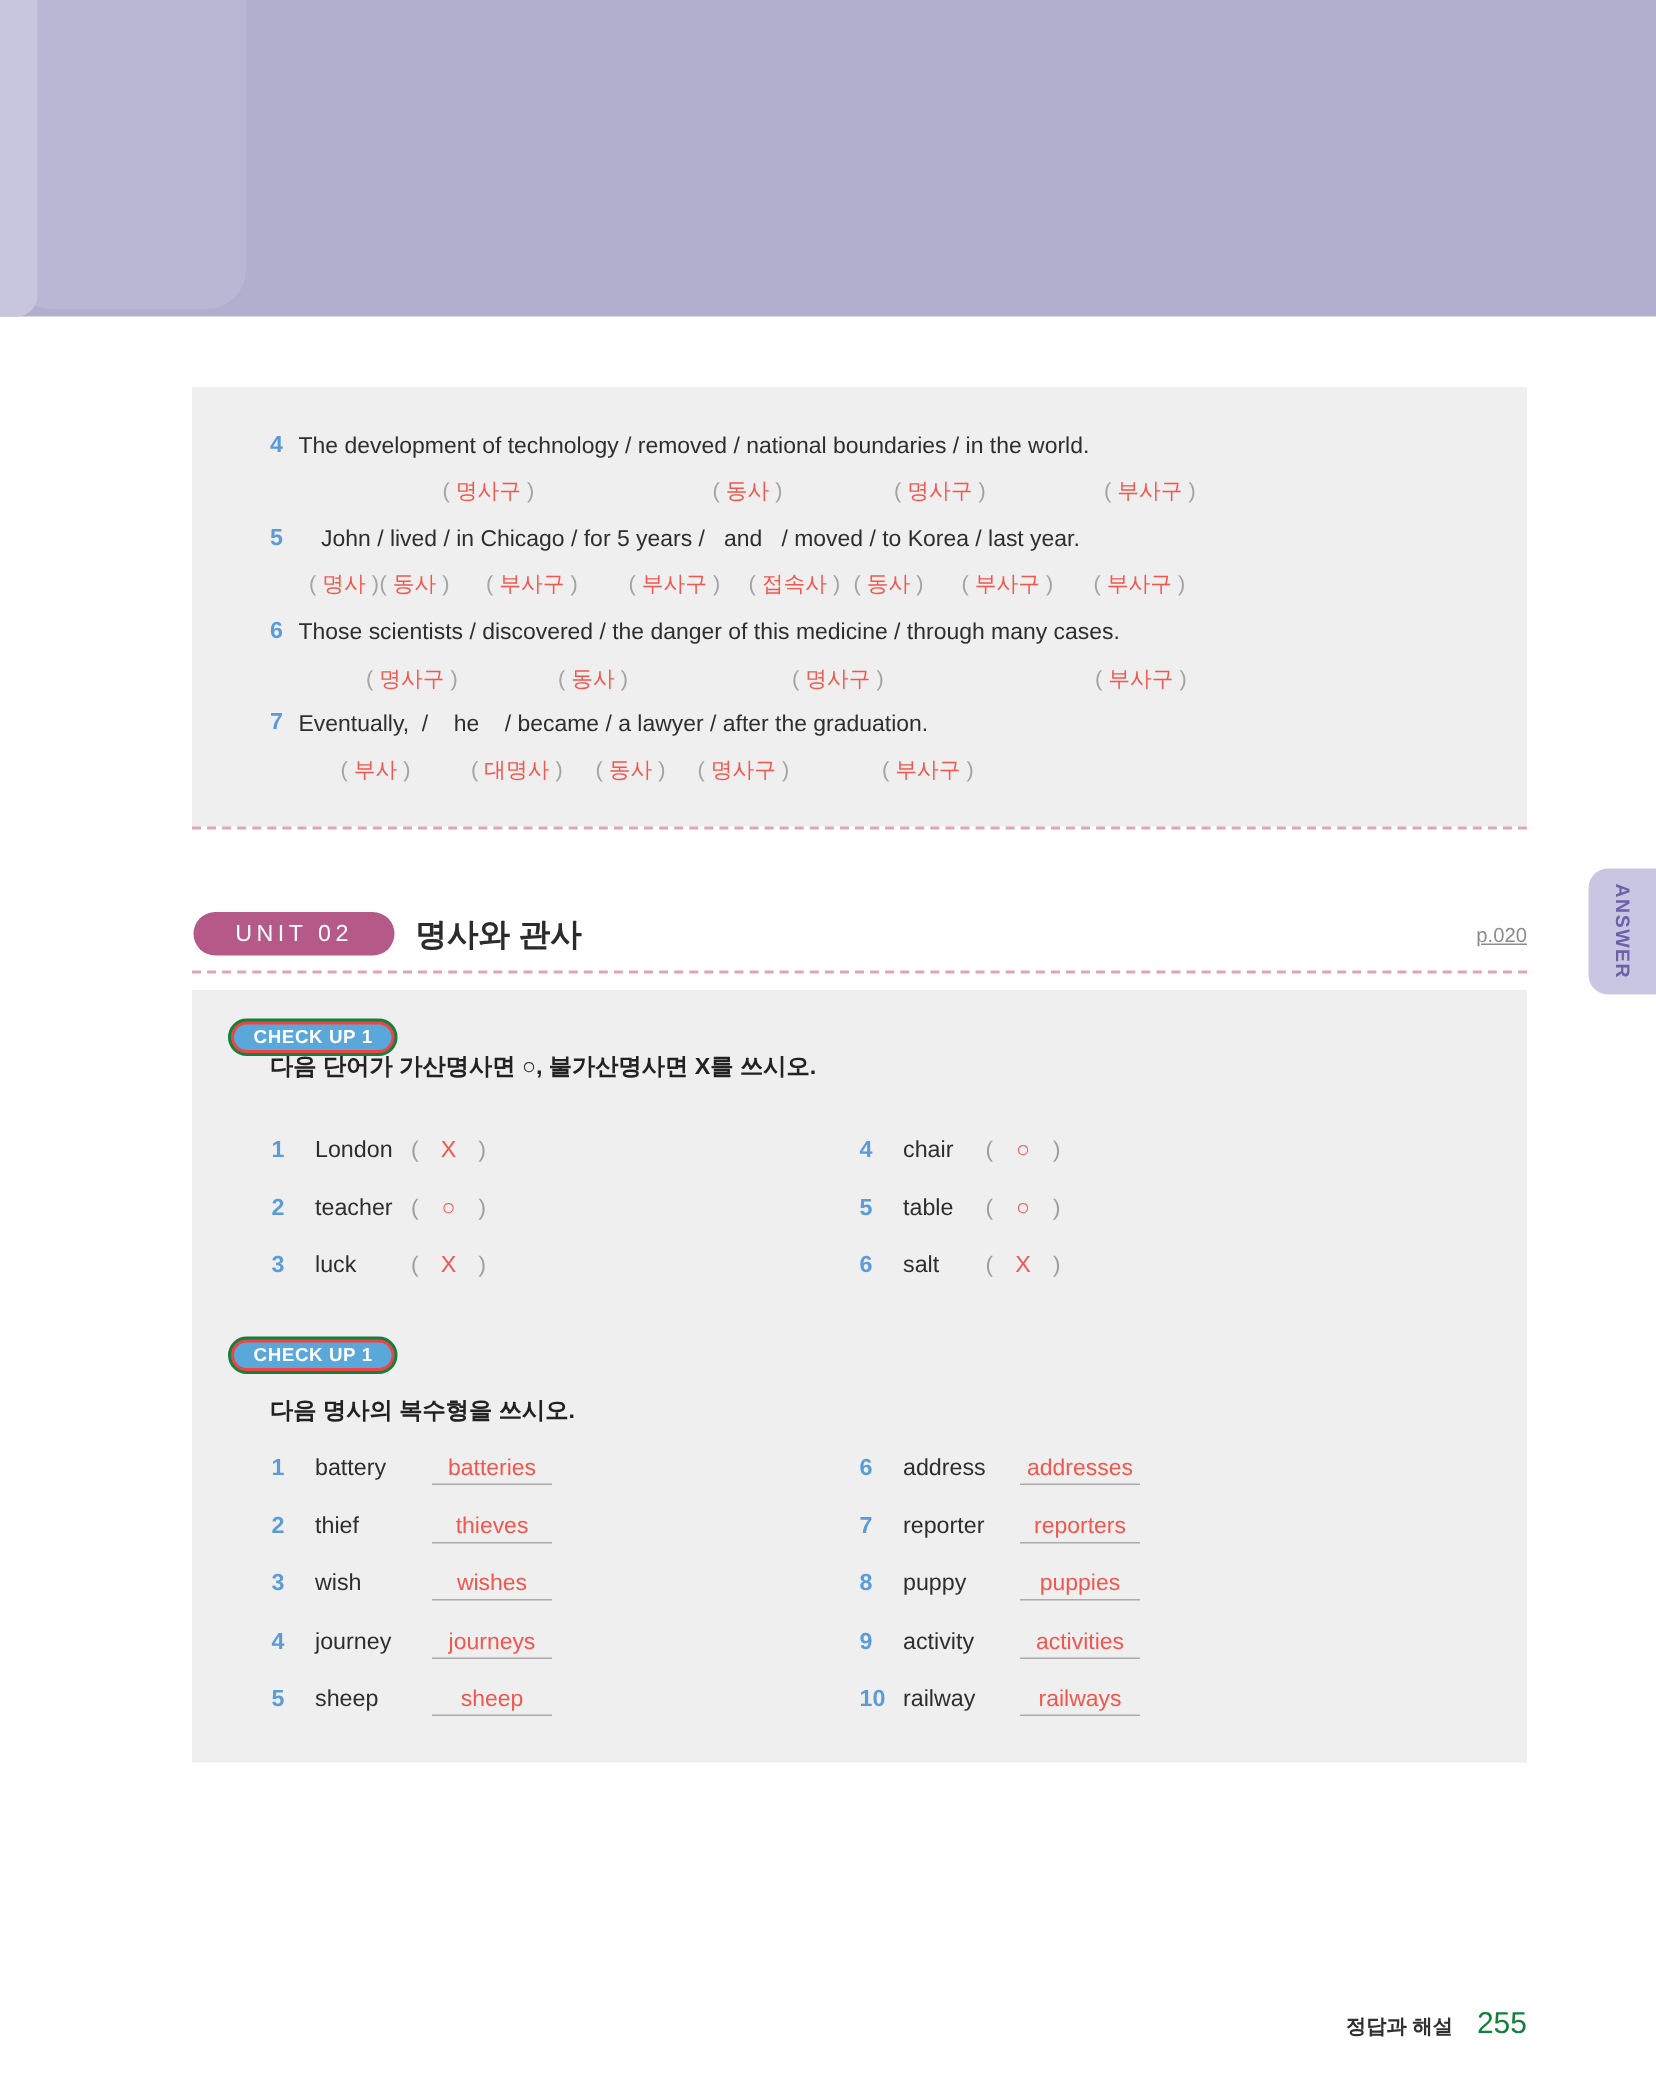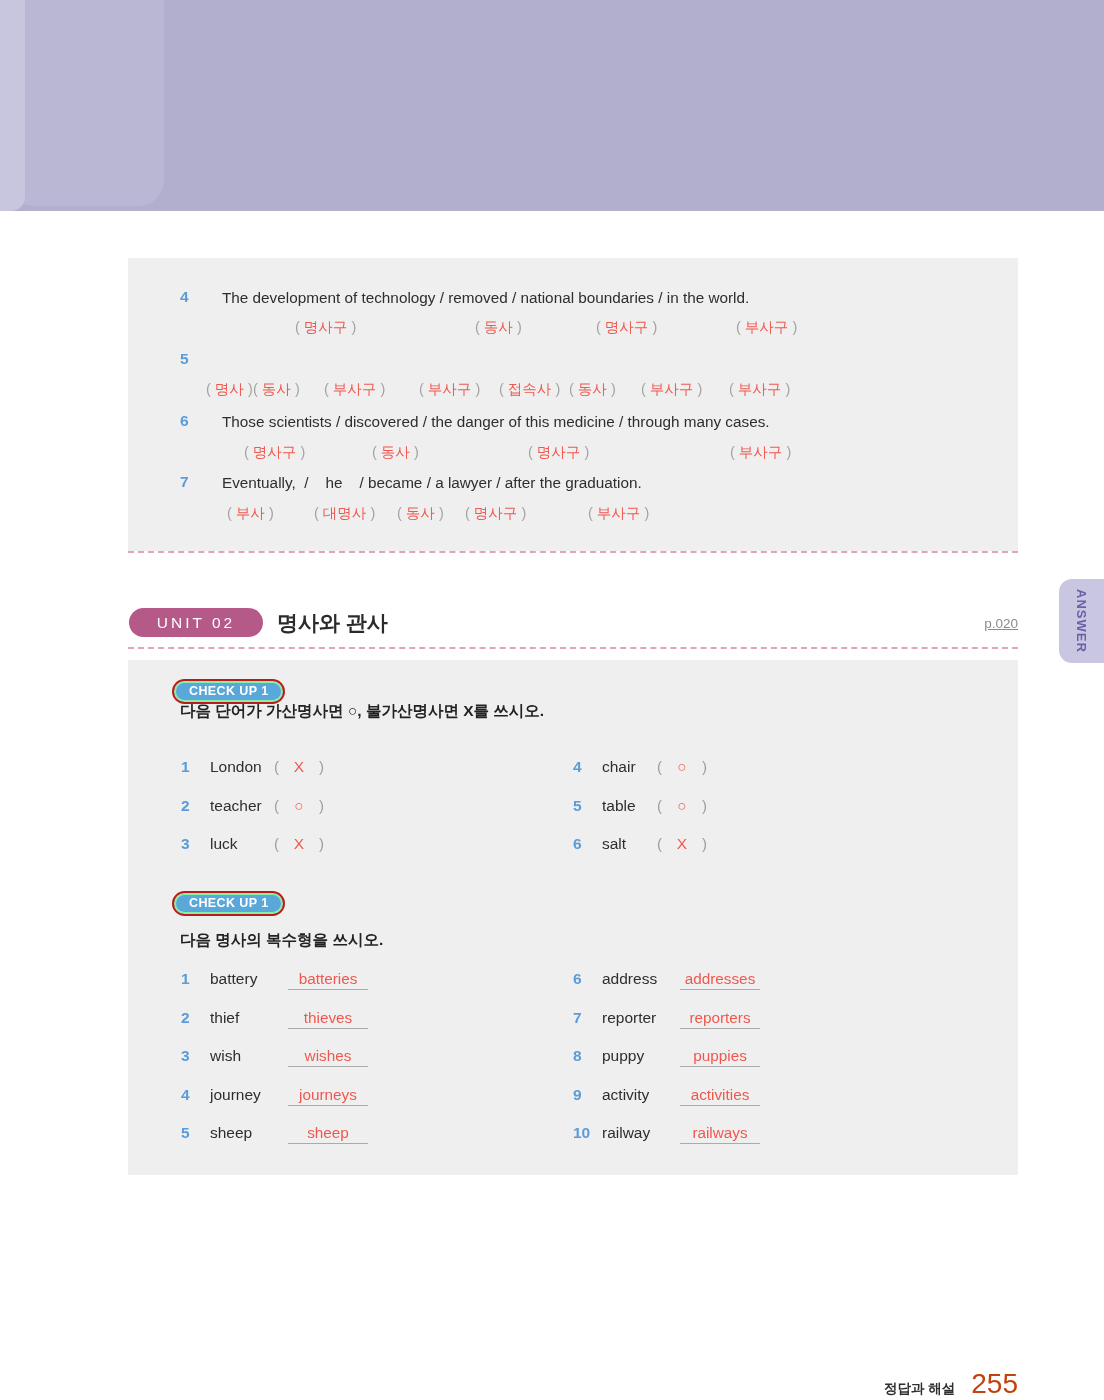--- a/index.html
+++ b/index.html
@@ -23,37 +23,37 @@
   .gbox{position:absolute;left:128px;width:890px;background:#f0efef;}
   .box1{top:258px;height:293px;}
   .box2{top:660px;height:515px;}
   .dashline{position:absolute;left:128px;width:890px;height:0;border-top:2px dashed #e0a4b9;}
   .dash1{top:551px;}
   .dash2{top:647px;}
 
   
   .sent-row{position:absolute;left:0;width:890px;height:22px;}
   .num{position:absolute;left:52px;top:0;font-weight:bold;font-size:15.5px;color:#5b9cd8;}
-  .sent{position:absolute;left:94px;top:1px;font-size:15.3px;color:#2e2e2e;white-space:pre;}
+  .sent{position:absolute;left:71px;top:1px;font-size:15.3px;color:#2e2e2e;white-space:pre;}
   .label-row{position:absolute;left:0;width:890px;height:22px;}
   .klabel{position:absolute;top:0;font-size:14.5px;color:#f0584f;white-space:nowrap;}
   .klabel::before{content:"( ";color:#a3a3a3;}
   .klabel::after{content:" )";color:#a3a3a3;}
 
   
   .unit-badge{position:absolute;left:129px;top:608px;width:134px;height:29px;background:#b55989;
               border-radius:15px;display:flex;align-items:center;justify-content:center;}
   .unit-badge span{color:#ffffff;font-weight:normal;font-size:15.5px;letter-spacing:3px;}
   .unit-title{position:absolute;left:277px;top:609px;font-weight:bold;font-size:21px;color:#2b2b2b;}
   .page-ref{position:absolute;left:128px;top:616px;width:890px;text-align:right;
             font-size:13.5px;color:#8c8c8c;text-decoration:underline;}
 
   
-  .cu-badge{position:absolute;left:44px;display:inline-block;border:2px solid #b91c1c;
-            border-radius:13px;padding:2px;background:#86efac;}
+  .cu-badge{position:absolute;left:24px;display:inline-block;border:2px solid #15803d;
+            border-radius:13px;padding:2px;background:#ef4444;}
   .cu-badge-inner{display:block;background:#5aa7da;color:#ffffff;border-radius:9px;
                   padding:1px 13px 2px 13px;font-weight:bold;font-size:12.5px;letter-spacing:0.4px;}
   .cu1-badge{top:19px;}
   .cu2-badge{top:231px;}
   .instruction{position:absolute;left:52px;font-weight:bold;font-size:15.5px;color:#222222;}
   .instr1{top:41px;}
   .instr2{top:270px;}
 
   
   .cu-row{position:absolute;display:flex;align-items:baseline;height:22px;}
@@ -64,21 +64,21 @@
   .cu-ansbox::after{content:")";}
   .cu-ans{display:inline-block;width:40px;text-align:center;color:#f0584f;font-size:15.5px;}
   .cu2-word{display:inline-block;width:78px;font-size:15.5px;color:#2e2e2e;}
   .cu2-ans{display:inline-block;width:80px;text-align:center;color:#f0584f;font-size:15.3px;
            border-bottom:1.5px solid #ababab;padding-bottom:1px;}
 
   
   .footer{position:absolute;left:128px;top:1338px;width:890px;display:flex;
           justify-content:flex-end;align-items:baseline;gap:16px;}
   .footer-label{font-size:13.5px;font-weight:bold;color:#2f2f2f;}
-  .footer-page{font-size:28px;color:#c2410c;margin-top:30px;}
+  .footer-page{font-size:20px;color:#15803d;}
 </style>
 </head>
 <body>
 
 <div class="page">
 
   <div class="banner-base"></div>
   <div class="banner-mid"></div>
   <div class="banner-left"></div>
 
@@ -94,20 +94,21 @@
     </div>
     <div class="label-row" style="top:60px">
       <span class="klabel" style="left:167px">명사구</span>
       <span class="klabel" style="left:347px">동사</span>
       <span class="klabel" style="left:468px">명사구</span>
       <span class="klabel" style="left:608px">부사구</span>
     </div>
 
     <div class="sent-row" style="top:92px">
       <span class="num">5</span>
+      <span class="sent" style="left:86px">John / lived / in Chicago / for 5 years /   and   / moved / to Korea / last year.</span>
     </div>
     <div class="label-row" style="top:122px">
       <span class="klabel" style="left:78px">명사</span>
       <span class="klabel" style="left:125px">동사</span>
       <span class="klabel" style="left:196px">부사구</span>
       <span class="klabel" style="left:291px">부사구</span>
       <span class="klabel" style="left:371px">접속사</span>
       <span class="klabel" style="left:441px">동사</span>
       <span class="klabel" style="left:513px">부사구</span>
       <span class="klabel" style="left:601px">부사구</span>

